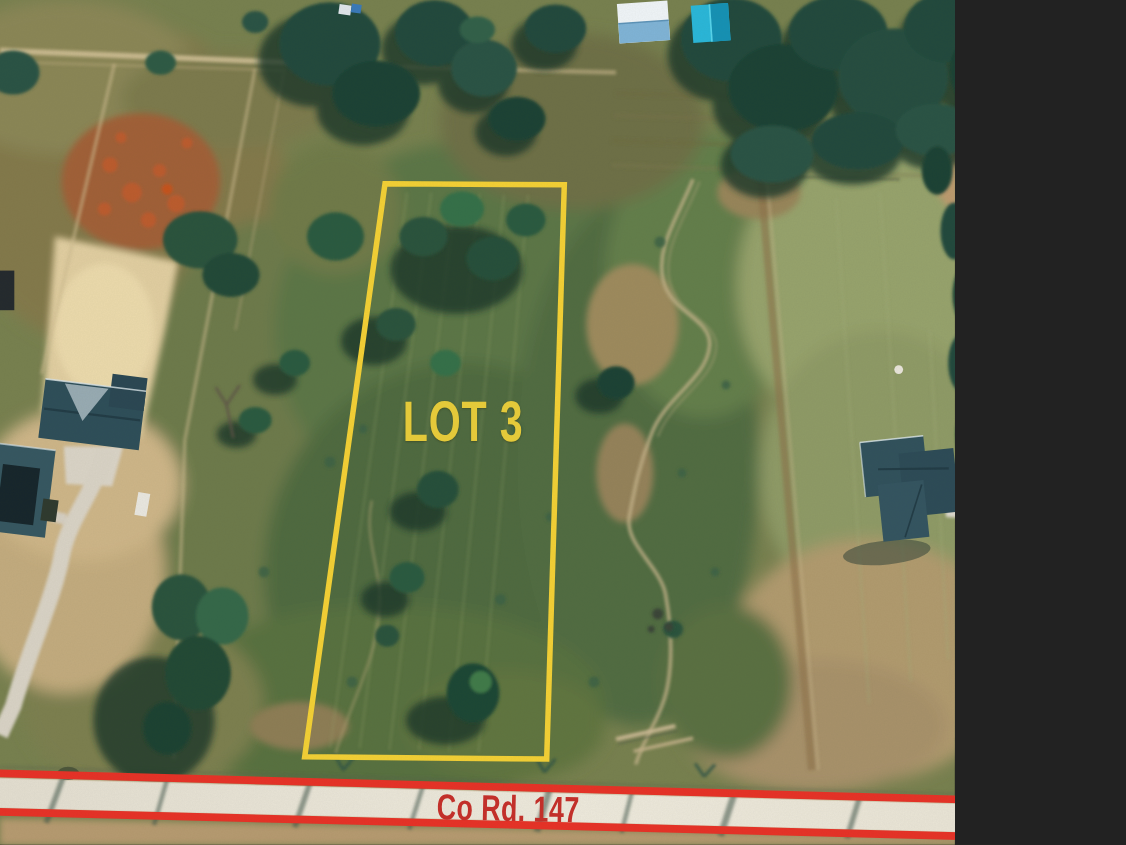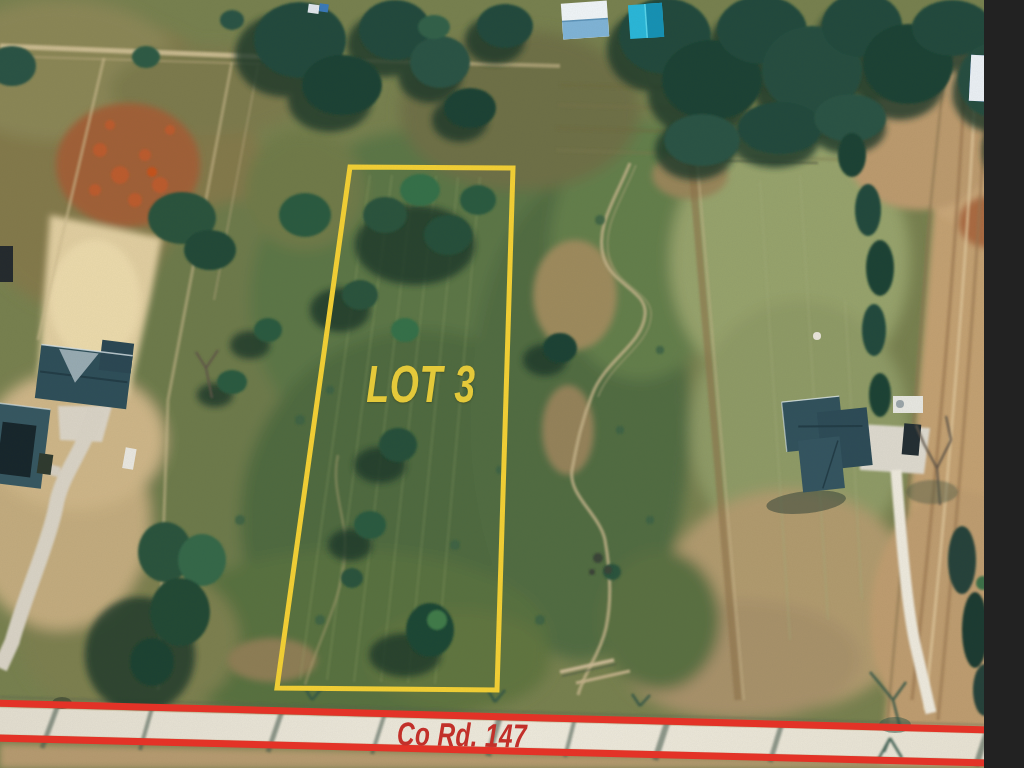--- a/index.html
+++ b/index.html
@@ -1,19 +1,18 @@
 <!DOCTYPE html>
 <html><head>
 <meta charset="utf-8">
 <style>
   html,body{margin:0;padding:0;background:#222;}
   .stage{
-    position:relative;width:984px;height:768px;overflow:hidden;
+    position:relative;width:868px;height:768px;overflow:hidden;
     font-family:"Liberation Sans", sans-serif;
-    font-style:italic;
   }
   .stage svg{position:absolute;left:0;top:0;display:block;}
   .overlay-label{
     position:absolute;font-weight:bold;white-space:nowrap;
     -webkit-user-select:none;user-select:none;
   }
   .lot-label{
     left:421px;top:386px;
     transform:translate(-50%,-54%) scaleX(0.72);
     font-size:52px;letter-spacing:1px;

